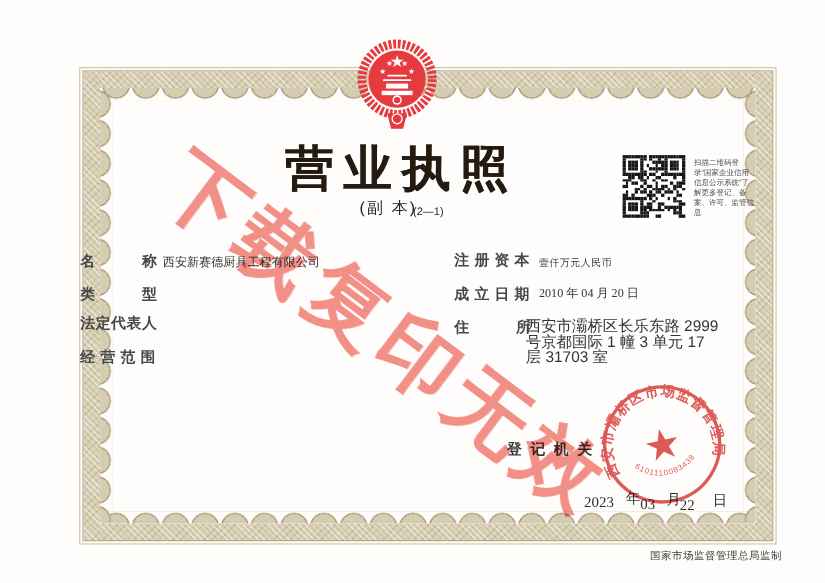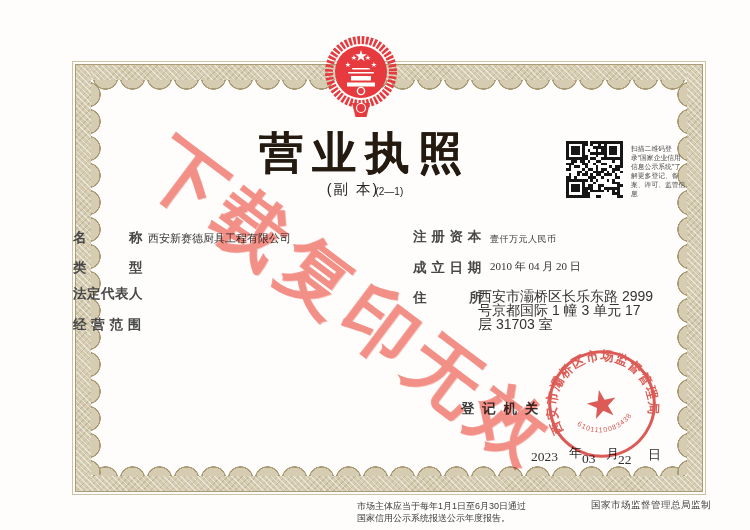--- a/index.html
+++ b/index.html
@@ -399,19 +399,15 @@
   </svg>
   <span class="dateline d-num d-y">2023</span>
   <span class="dateline d-unit d-yu">年</span>
   <span class="dateline d-num d-m">03</span>
   <span class="dateline d-unit d-mu">月</span>
   <span class="dateline d-num d-d">22</span>
   <span class="dateline d-unit d-du">日</span>
 
   <div class="watermark">下载复印无效</div>
 
-  <div class="foot f-mid">
-    <div>市场主体应当于每年1月1日至6月30日通过</div>
-    <div>国家信用公示系统报送公示年度报告。</div>
-  </div>
   <div class="foot f-right">国家市场监督管理总局监制</div>
 
 </div>
 
 </body></html>

